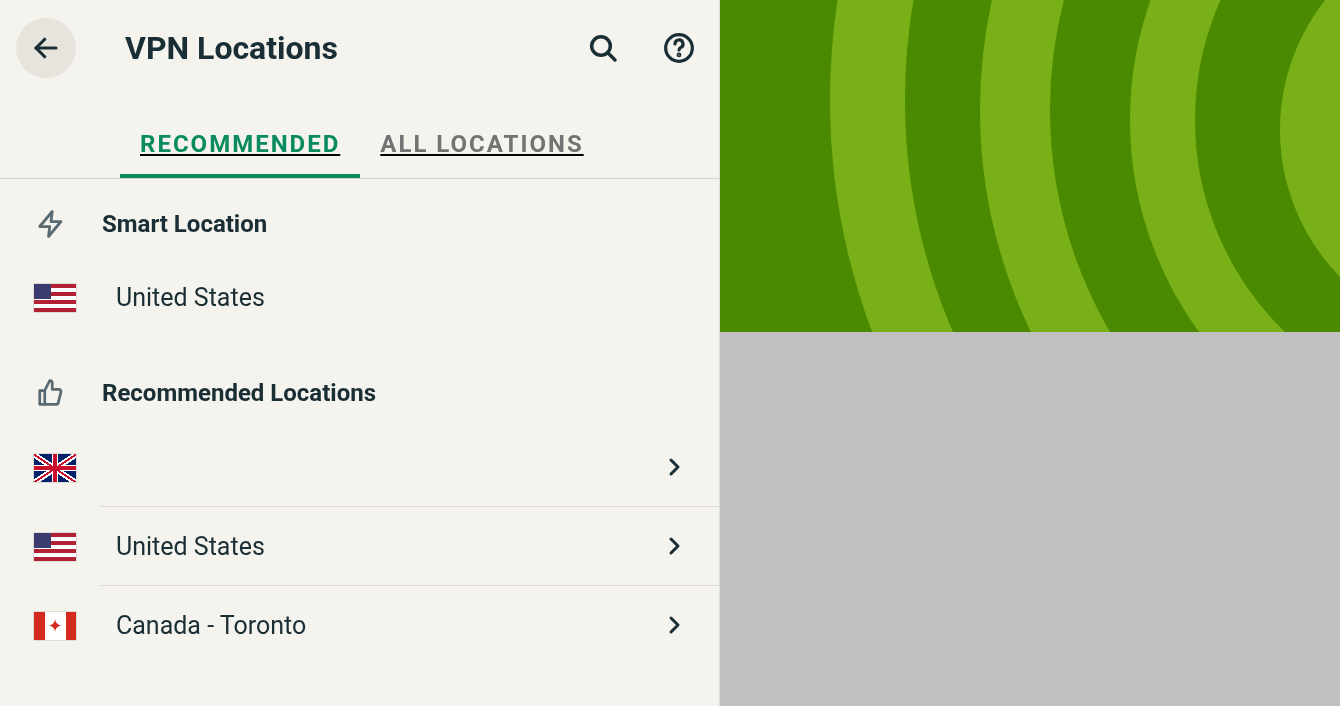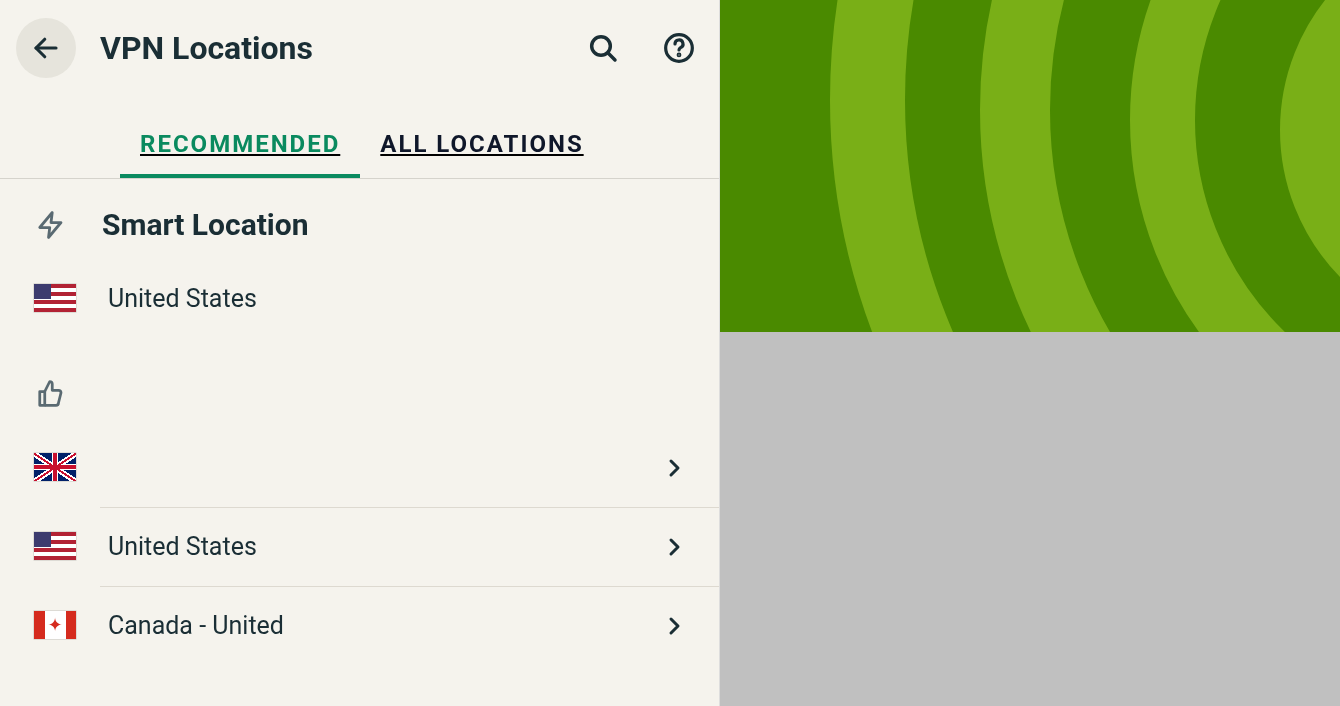--- a/index.html
+++ b/index.html
@@ -27,21 +27,21 @@
     background: #e6e4dc;
     display: flex;
     align-items: center;
     justify-content: center;
     cursor: pointer;
   }
   .header-title {
     font-size: 32px;
     font-weight: 700;
     color: #1a2e35;
-    margin-left: 24px;
+    margin-left: 49px;
   }
   .header-icons {
     margin-left: auto;
     display: flex;
     gap: 36px;
   }
   .icon-btn {
     width: 40px;
     height: 40px;
     display: flex;
@@ -56,21 +56,21 @@
     padding: 20px 0 0 120px;
     border-bottom: 1px solid #d5d3cc;
     text-decoration: underline;
   }
   .tab {
     font-size: 24px;
     font-weight: 700;
     letter-spacing: 2px;
     padding: 14px 20px 16px;
     cursor: pointer;
-    color: #0f172a;
+    color: #737373;
   }
   .tab.active {
     color: #0a8a5f;
     border-bottom: 4px solid #0a8a5f;
   }
   
   
   .list { flex: 1; overflow-y: auto; }
   .section-header {
     display: flex;
@@ -79,30 +79,31 @@
   }
   .section-icon {
     width: 34px;
     height: 34px;
     display: flex;
     align-items: center;
     justify-content: center;
     color: #5a6a72;
   }
   .section-title {
-    font-size: 30px;
+    font-size: 24px;
     font-weight: 700;
     color: #1a2e35;
     margin-left: 34px;
   }
   .location-item {
     display: flex;
-    align-items: flex-start;
+    align-items: flex-end;
     padding: 24px 30px 24px 34px;
     cursor: pointer;
+    gap: 8px;
   }
   .location-item.no-border {
     margin-left: 0;
     padding-left: 34px;
   }
   .flag {
     width: 42px;
     height: 28px;
     position: relative;
     overflow: hidden;
@@ -260,20 +261,21 @@
         <div class="location-label">United States</div>
       </div>
 
       <div class="section-header" style="padding-top:40px">
         <div class="section-icon">
           <svg width="30" height="30" viewBox="0 0 24 24" fill="none" stroke="#5a6a72" stroke-width="2.2" stroke-linejoin="round">
               <path d="M7 10v11H3V10h4z"></path>
               <path d="M7 10l4-8a2 2 0 0 1 2 2v5h5a2 2 0 0 1 2 2l-2 8a2 2 0 0 1-2 2H7"></path>
             </svg>
         </div>
+        <div class="section-title">Recommended Locations</div>
       </div>
 
       <div class="location-item no-border" style="position:relative">
         <div class="flag flag-uk">
             <div class="diag"></div>
           </div>
         <div class="chevron">
           <svg width="24" height="24" viewBox="0 0 24 24" fill="none" stroke="#1a2e35" stroke-width="3" stroke-linecap="round" stroke-linejoin="round">
               <polyline points="9 5 16 12 9 19"></polyline>
             </svg>
@@ -300,21 +302,21 @@
         </div>
       </div>
       <div style="margin-left:100px;border-bottom:1px solid #ddd9d0"></div>
 
       <div class="location-item no-border">
         <div class="flag flag-ca">
           <div class="side"></div>
             <div class="mid">✦</div>
             <div class="side"></div>
         </div>
-        <div class="location-label">Canada - United</div>
+        <div class="location-label">Canada - Toronto</div>
         <div class="chevron">
           <svg width="24" height="24" viewBox="0 0 24 24" fill="none" stroke="#1a2e35" stroke-width="3" stroke-linecap="round" stroke-linejoin="round">
               <polyline points="9 5 16 12 9 19"></polyline>
             </svg>
         </div>
       </div>
     </div>
   </div>
 
   <div class="right-panel">

